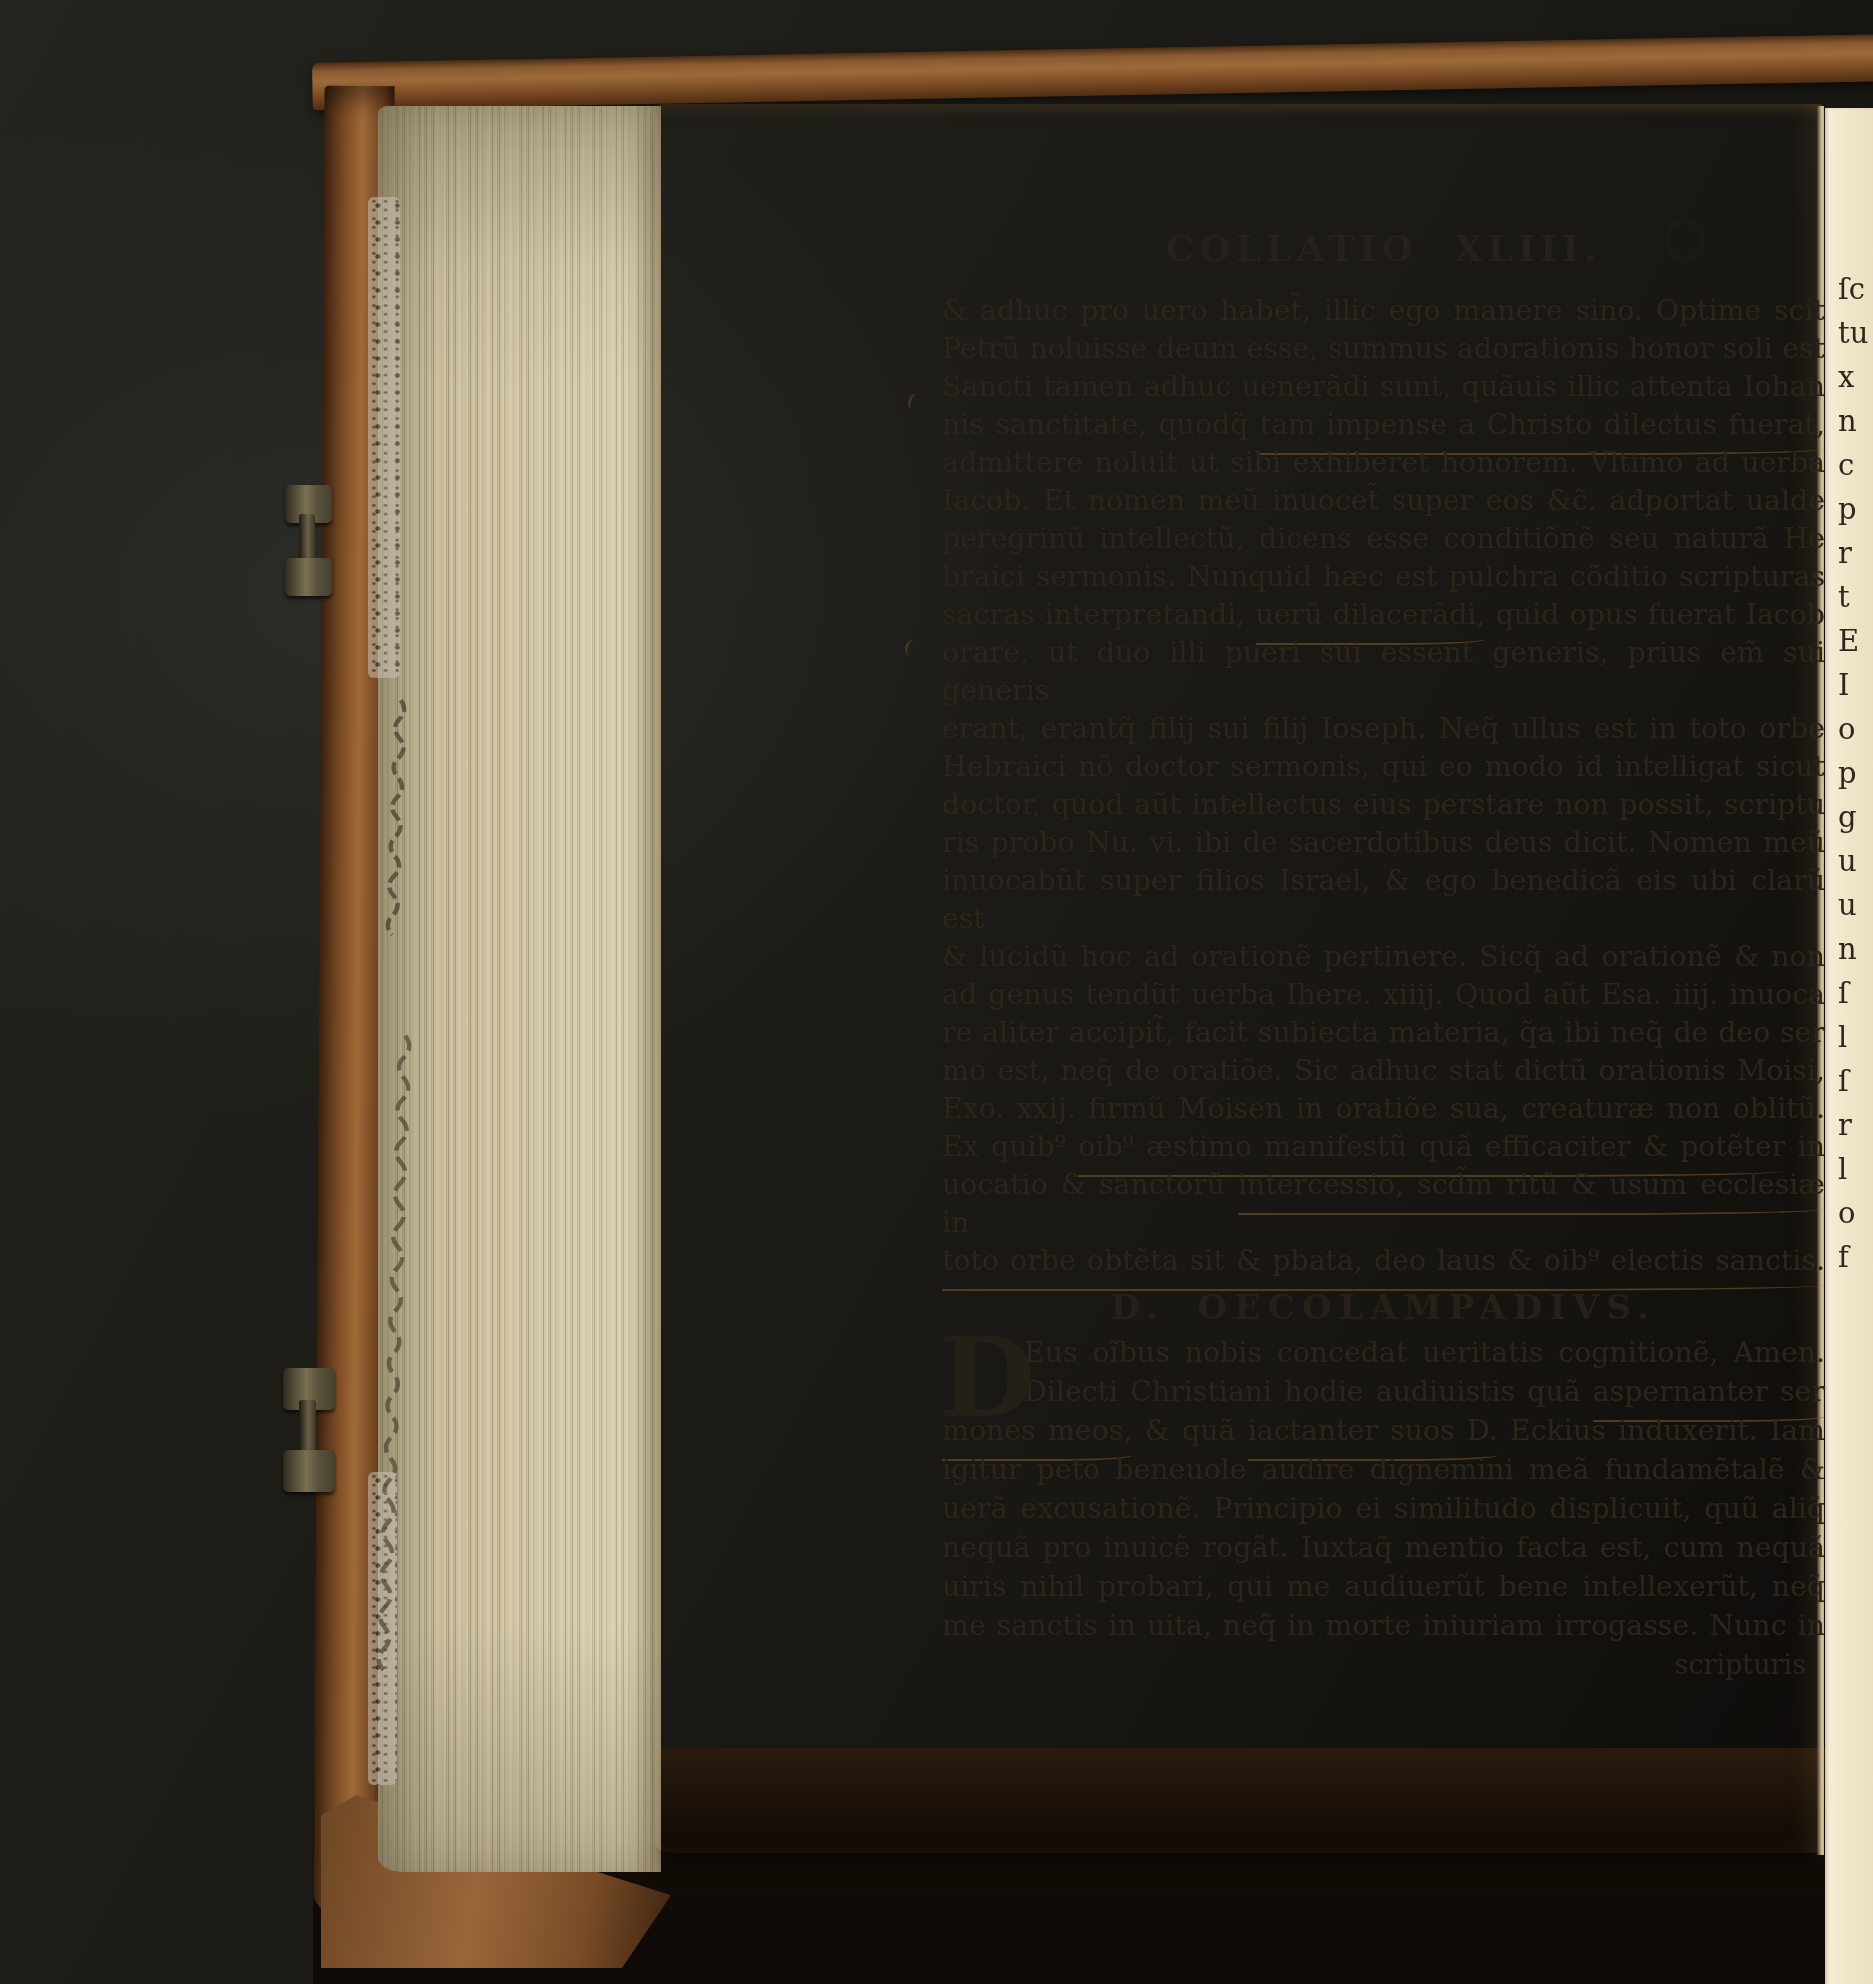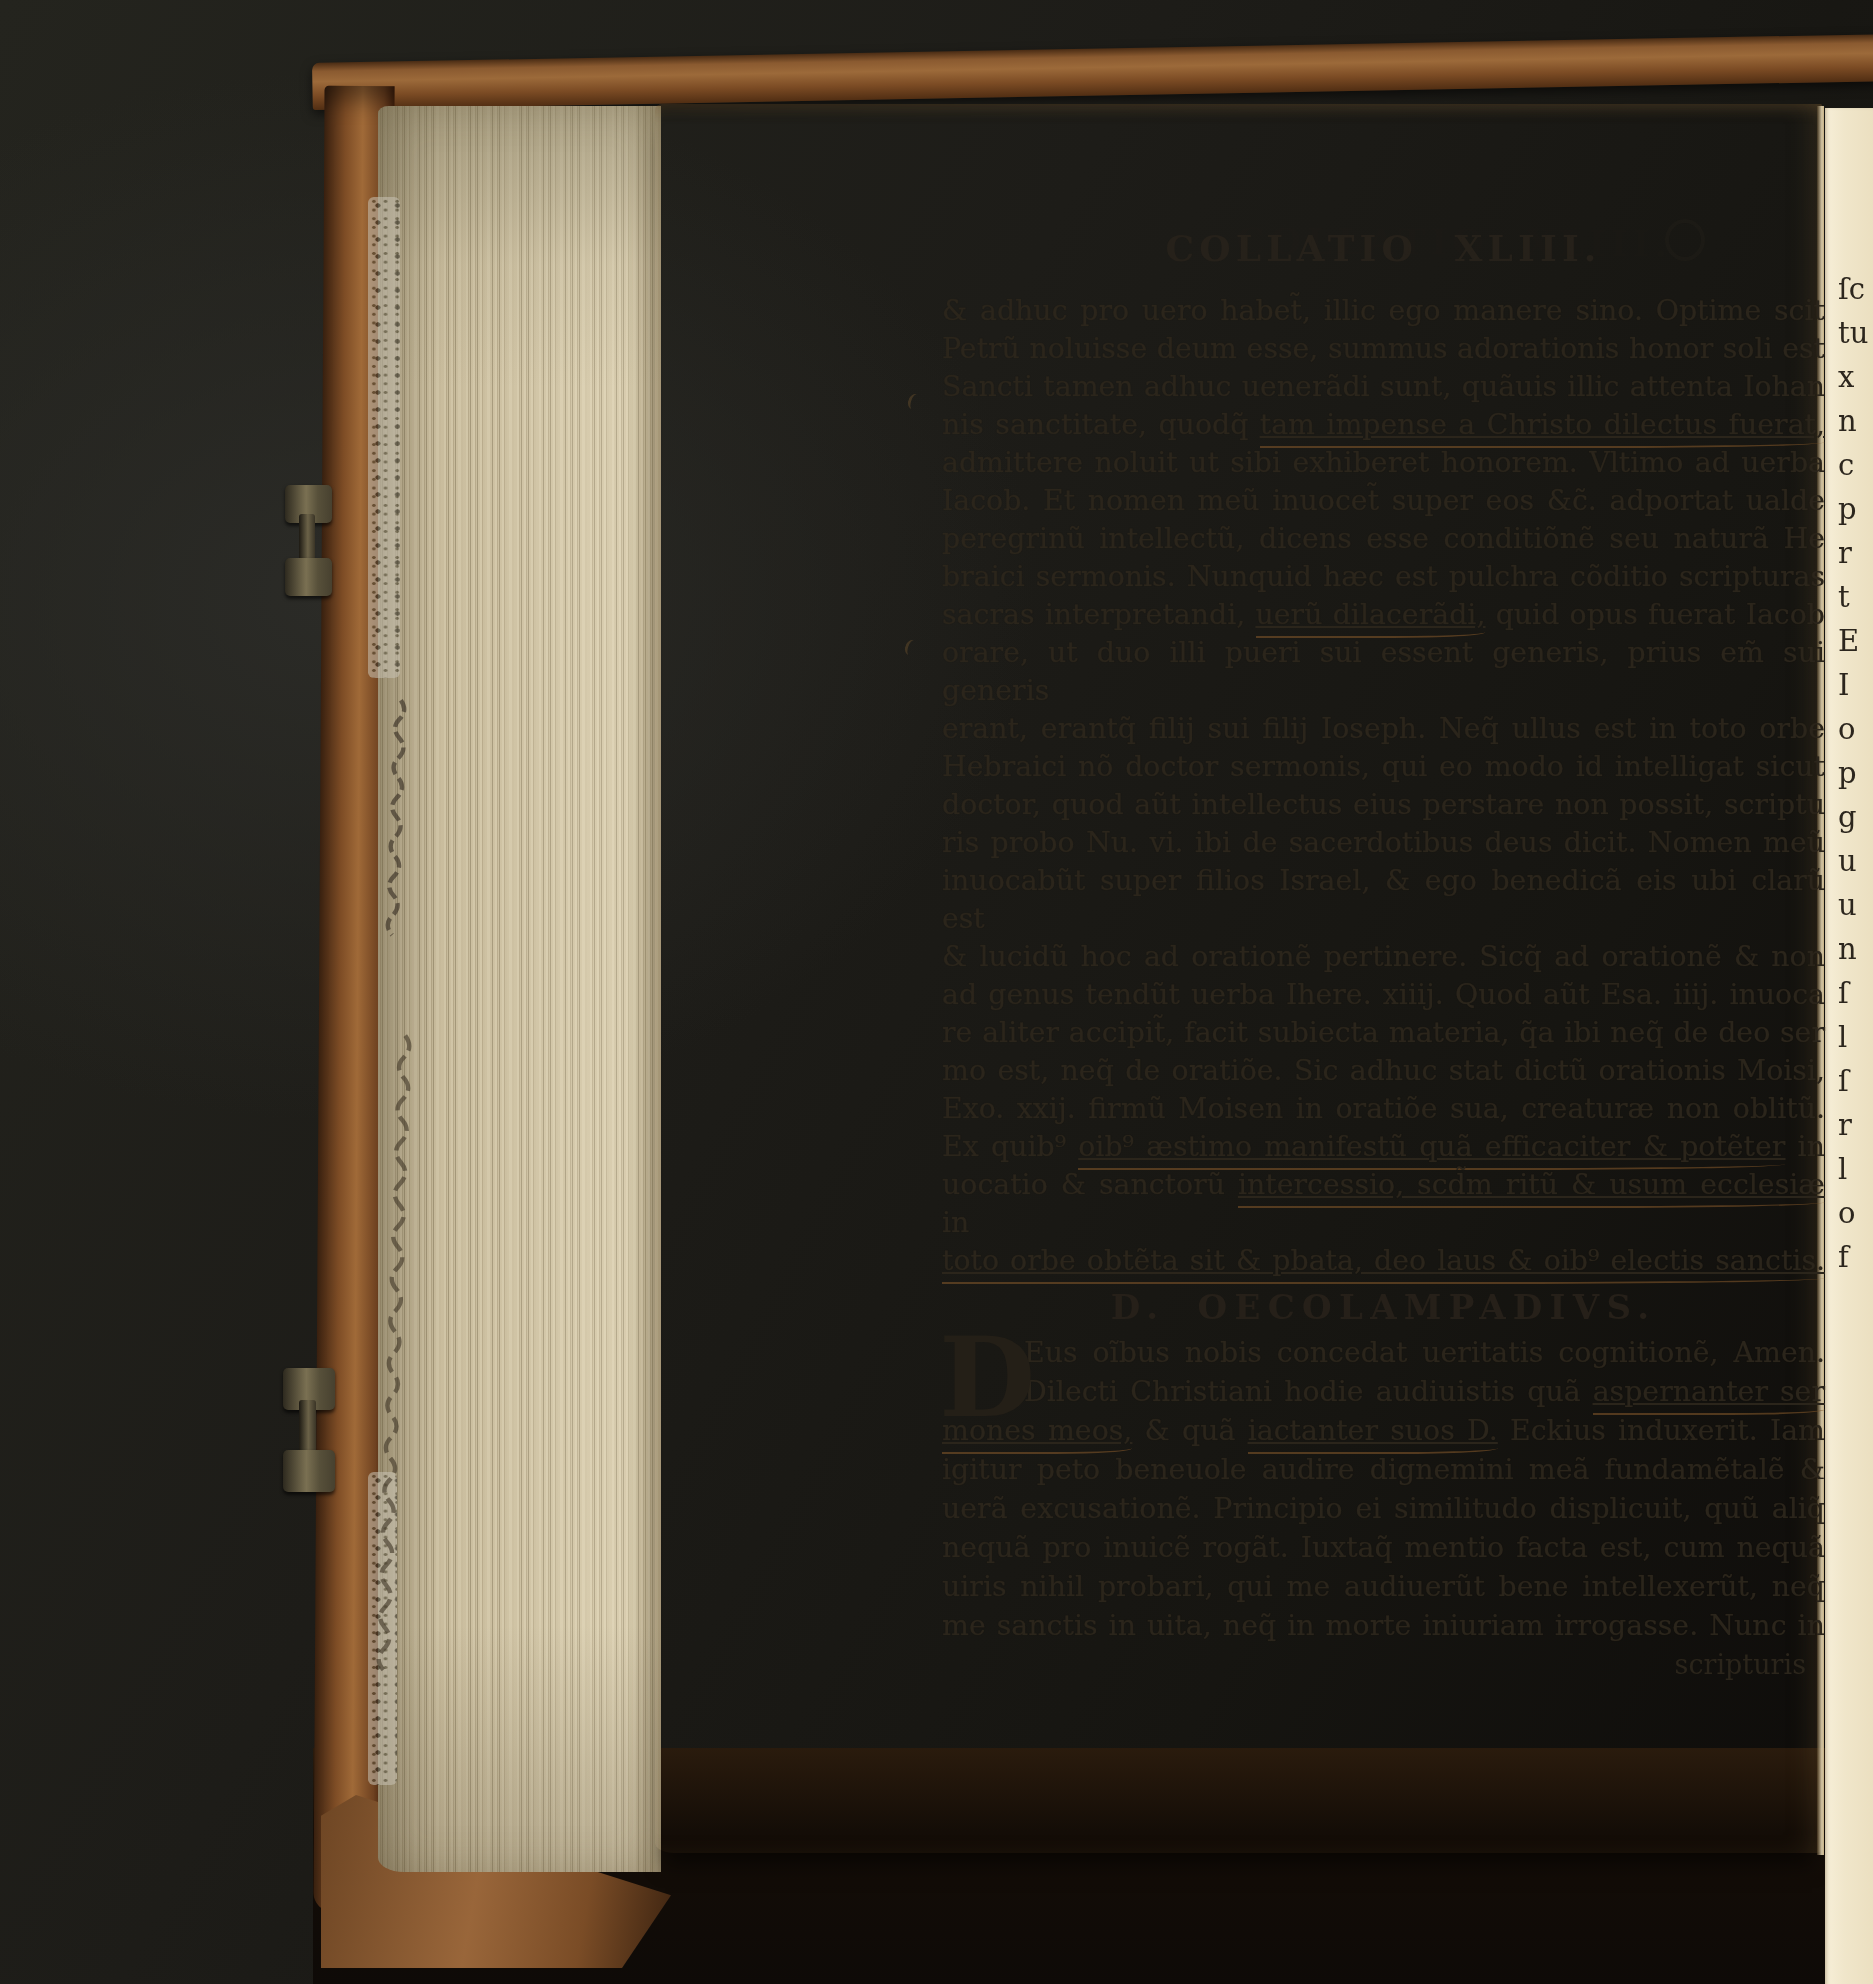--- a/index.html
+++ b/index.html
@@ -66,21 +66,21 @@
   
   #edge-ink{left:376px;top:569px;width:57px;height:1254px;opacity:.8;}
 
   
   #text-block{left:942px;top:227px;width:883px;color:#2b251b;}
   #header-row{position:relative;text-align:center;height:45px;font-size:36px;letter-spacing:5.1px;word-spacing:19px;font-weight:bold;color:#26211a;}
   #header-ghost{position:absolute;left:54%;top:-5.8px;width:100%;text-align:center;opacity:.10;transform:translateX(-46%) rotate(.4deg);}
   #para1{margin-top:19.7px;}
   .line{font-size:28.4px;line-height:38px;text-align:justify;text-align-last:justify;white-space:normal;
     text-shadow:0 0 0.7px rgba(43,37,27,.55);}
-  .hu{border-bottom:2.9px solid rgba(122,83,40,.62);border-radius:0 0 40%/5.8px 5.8px;padding-bottom:5px;text-decoration:underline;}
+  .hu{border-bottom:2.9px solid rgba(122,83,40,.62);border-radius:0 0 40%/5.8px 5.8px;padding-bottom:12px;}
   #section-heading{margin-top:7.3px;text-align:center;font-size:34px;line-height:41px;letter-spacing:7.3px;word-spacing:13px;font-weight:bold;color:#262019;}
   #para2{position:relative;margin-top:5px;}
   #dropcap{position:absolute;left:-2.9px;top:1.5px;font-size:111px;line-height:86px;font-weight:bold;color:#241f17;}
   #para2 .line{line-height:39px;}
   #para2 .indent{padding-left:82px;}
   #catchword{margin-top:4.4px;text-align:right;padding-right:19px;font-size:27px;color:#2b251b;}
   .margin-mark{width:10.2px;height:16px;border-left:3.6px solid rgba(80,62,38,.7);border-radius:60% 0 0 60%;transform:rotate(18deg);}
   #ink-ring{left:1665px;top:219px;width:32px;height:34px;border:4.4px solid rgba(60,50,35,.14);border-radius:50%;}
 </style>
 </head>

